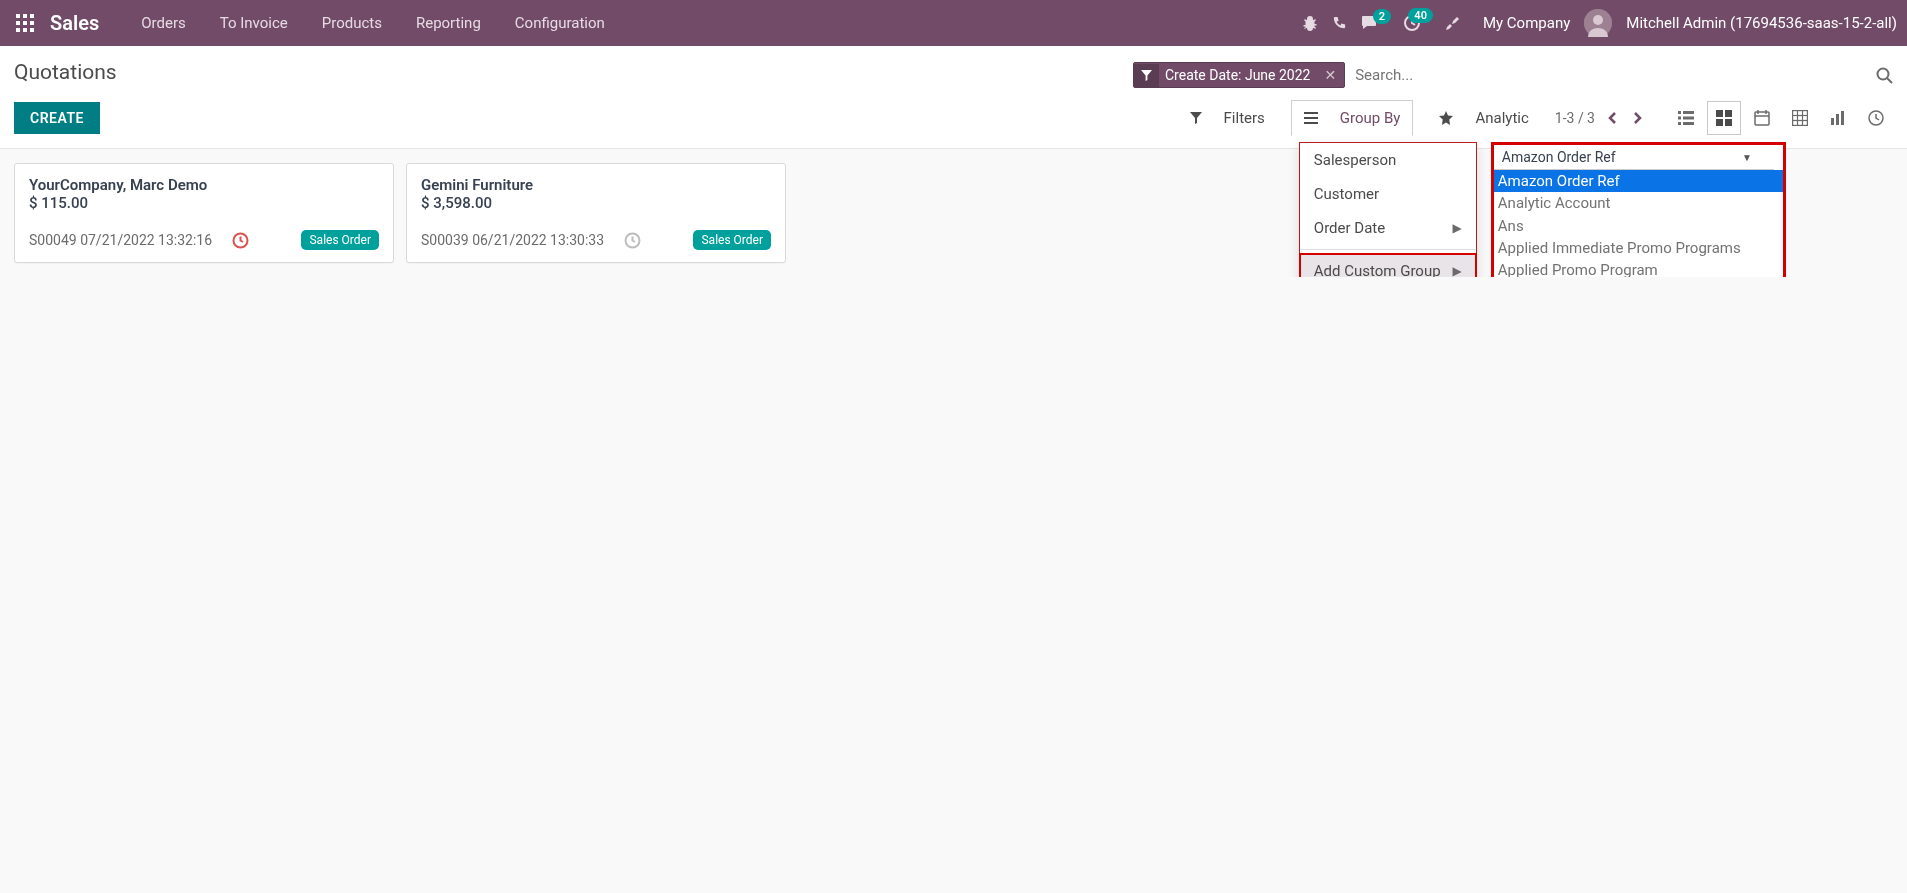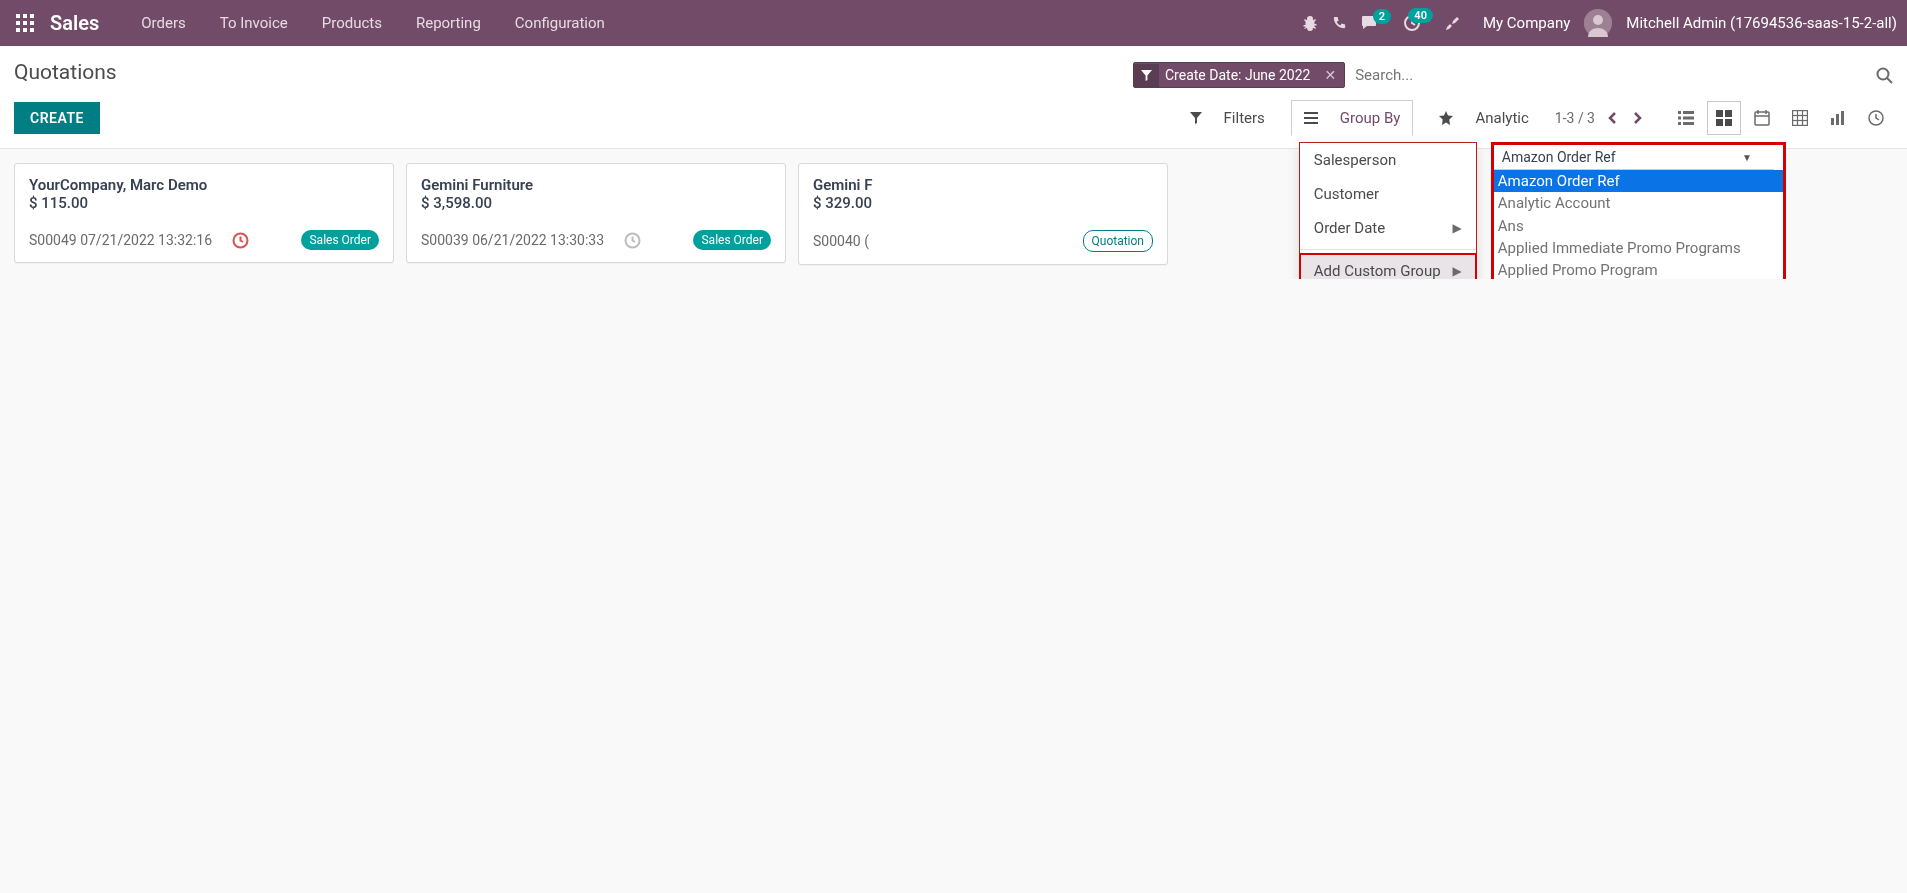--- a/index.html
+++ b/index.html
@@ -44,21 +44,21 @@
 
 
 .kanban { display: flex; gap: 12px; padding: 14px; align-items: flex-start; }
 .card { background: #fff; border: 1px solid #d9d9d9; border-radius: 3px; width: 380px; padding: 12px 14px; box-shadow: 0 1px 1px rgba(0,0,0,0.03); }
 .card-top { display: flex; justify-content: space-between; align-items: flex-start; flex-direction: column; }
 .card-title { font-size: 15px; font-weight: 600; color: #374151; }
 .card-amount { font-size: 15px; font-weight: 500; color: #374151; }
 .card-bottom { display: flex; align-items: center; margin-top: 18px; gap: 20px; }
 .card-ref { font-size: 14px; color: #6b6b6b; }
 .clock-icon { display: inline-flex; }
-.card-badge { margin-left: auto; font-size: 12px; padding: 3px 8px; border-radius: 10px; }
+.card-badge { margin-left: auto; font-size: 12px; padding: 3px 8px; border-radius: 5px; }
 .badge-sales { background: #00a09d; color: #fff; }
 .badge-quotation { border: 1px solid #017e84; color: #017e84; background: #fff; }
 
 
 .groupby-menu { position: absolute; top: 42px; left: 0; background: #fff; border: 1px solid #b91c1c; box-shadow: 0 4px 12px rgba(0,0,0,0.12); min-width: 178px; z-index: 20; margin-left: 8px; }
 .groupby-wrapper { position: relative; }
 .menu-item { display: flex; align-items: center; justify-content: space-between; padding: 8px 14px; font-size: 15px; color: #4b4b4b; cursor: pointer; }
 .menu-sep { height: 1px; background: #e0e0e0; margin: 4px 0; }
 .menu-item.selected-row { background: #e8e4e7; outline: 2px solid #d40000; outline-offset: -1px; }
 .chevron-right { color: #6b6b6b; font-size: 12px; }
@@ -343,23 +343,13 @@
       <span class="clock-icon">
         <svg width="17" height="17" viewBox="0 0 17 17" fill="none" stroke="#bdbdbd" stroke-width="2">
             <circle cx="8.5" cy="8.5" r="7"></circle>
             <path d="M8.5 4.5v4l2.5 1.5"></path>
           </svg>
       </span>
       <span class="card-badge badge-sales">Sales Order</span>
     </div>
   </div>
 
-  <div class="card" style="width:370px;">
-    <div class="card-top">
-      <span class="card-title">Gemini F</span>
-      <span class="card-amount">$ 329.00</span>
-    </div>
-    <div class="card-bottom">
-      <span class="card-ref">S00040 (</span>
-      <span class="card-badge badge-quotation">Quotation</span>
-    </div>
-  </div>
 </div>
 
 </body></html>

